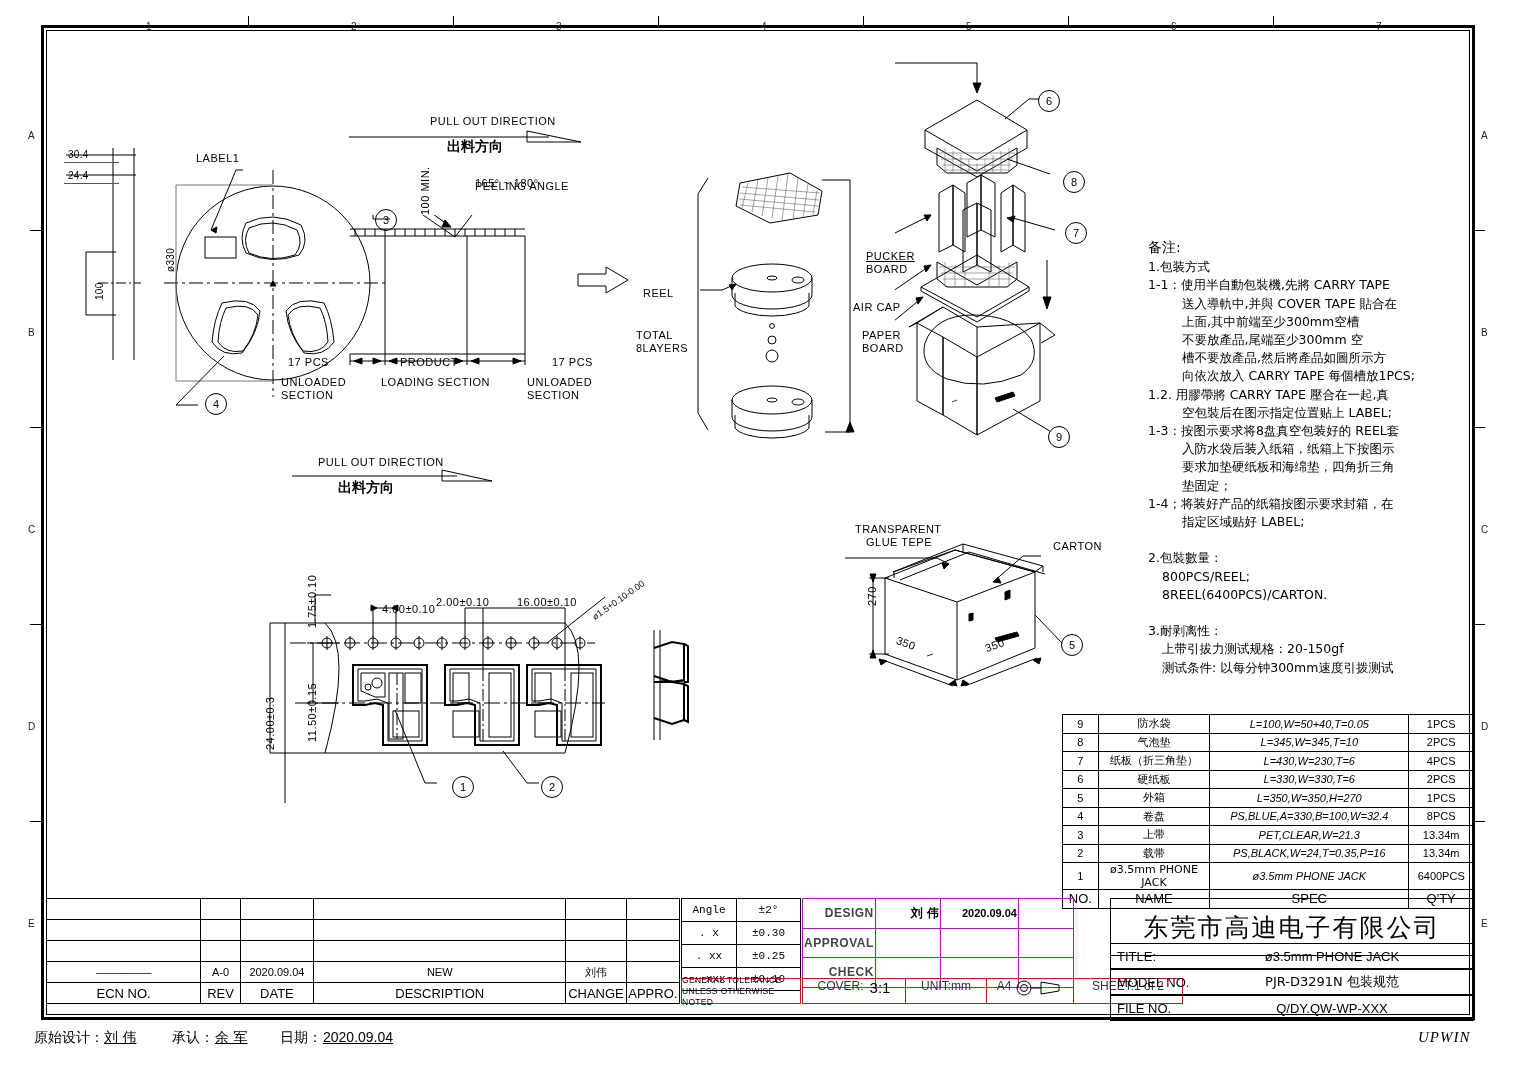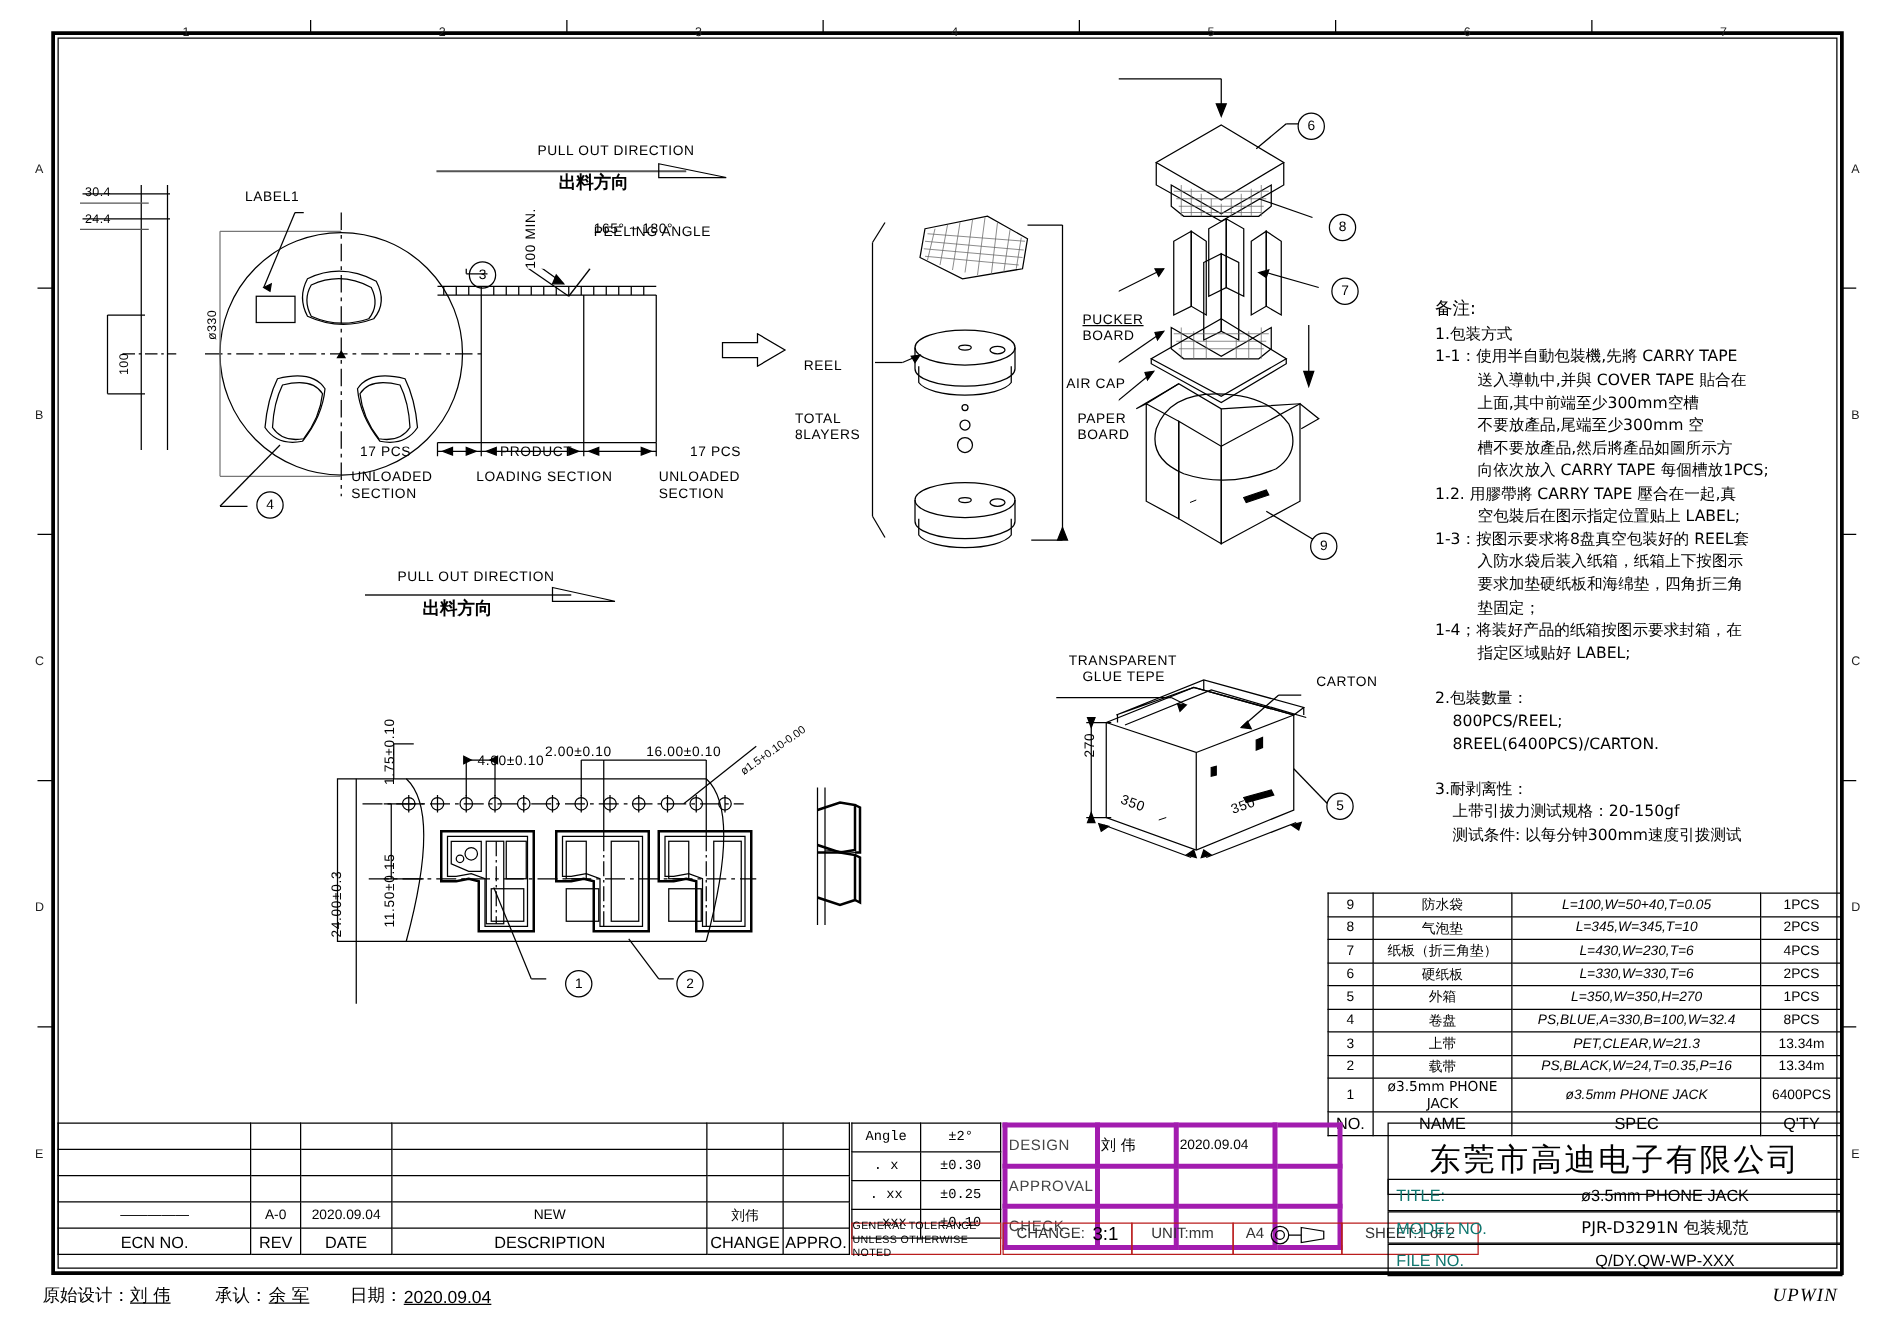--- a/index.html
+++ b/index.html
@@ -51,39 +51,39 @@
   #revtbl tr.hdr td{font-size:13px;}
 
   
   #toltbl{position:absolute;left:681px;top:898px;width:120px;}
   #toltbl td{border:1px solid #000;font-size:11px;height:20px;text-align:center;
      vertical-align:middle;}
   #toltbl td.k{width:52px;}
 
   
   #apptbl{position:absolute;left:802px;top:898px;width:272px;}
-  #apptbl td{border:4px solid #a21caf;font-size:12px;height:26.6px;
-     text-align:left;vertical-align:middle;color:#444;}
+  #apptbl td{border:1px solid #a21caf;font-size:12px;height:26.6px;
+     text-align:right;vertical-align:middle;color:#444;font-weight:bold;}
   #apptbl td.lbl{width:62px;} #apptbl td.v1{width:70px;color:#000;}
   #apptbl td.v2{width:78px;color:#000;font-size:11px;}
   #apptbl td.v3{width:60px;}
 
   
   .strip{position:absolute;border:1px solid #b91c1c;box-sizing:border-box;
      display:flex;align-items:flex-start;justify-content:center;
      font-size:12px;height:26px;}
 
   
   #company{position:absolute;left:1110px;top:898px;width:364px;height:58px;
      border:1px solid #000;box-sizing:border-box;display:flex;
      align-items:center;justify-content:center;
      font-family:"DejaVu Serif",serif;font-size:25px;letter-spacing:2px;}
   .cellrow{position:absolute;border:1px solid #000;box-sizing:border-box;
      display:flex;align-items:center;height:26px;font-size:13px;}
-  .cellrow .k{width:74px;padding-left:6px;color:#0f766e;}
+  .cellrow .k{width:74px;padding-left:6px;color:#000000;}
   .cellrow .v{flex:1;text-align:center;}
 
   
   #notes{position:absolute;left:1148px;top:238px;width:330px;
      font-family:"DejaVu Sans",sans-serif;font-size:12.5px;line-height:18.2px;}
   #notes .ind1{padding-left:0px;}
   #notes .ind2{padding-left:34px;}
   #notes .ind3{padding-left:14px;}
 
   .lbl{font-size:11px;letter-spacing:.5px;}
@@ -771,21 +771,21 @@
       </tr>
     </tbody>
   </table>
 
 <div class="strip" style="left:681px;top:978px;width:120px;height:26px;flex-direction:column;justify-content:center;line-height:11px;">
   <div style="font-size:8.5px;letter-spacing:.3px;">GENERAL TOLERANCE</div>
   <div style="font-size:8.5px;letter-spacing:.3px;">UNLESS OTHERWISE NOTED</div>
 </div>
 
 <div class="strip" style="left:802px;top:978px;width:104px;">
-  <span style="color:#333;">CHANGE:</span>
+  <span style="color:#333;">COVER:</span>
   <span style="margin-left:6px;font-size:15px;">3:1</span>
 </div>
 <div class="strip" style="left:905px;top:978px;width:82px;color:#333;">UNIT:mm</div>
 <div class="strip" style="left:986px;top:978px;width:88px;">
   <span style="color:#333;">A4</span>
   <svg width="48" height="18" style="margin-left:4px;">
     <circle cx="9" cy="9" r="7" fill="none" stroke="#000"></circle>
     <circle cx="9" cy="9" r="3.5" fill="none" stroke="#000"></circle>
     <line x1="16" y1="9" x2="26" y2="9" stroke="#000"></line>
     <path d="M26 3 L44 6 L44 12 L26 15 Z" fill="none" stroke="#000"></path>

